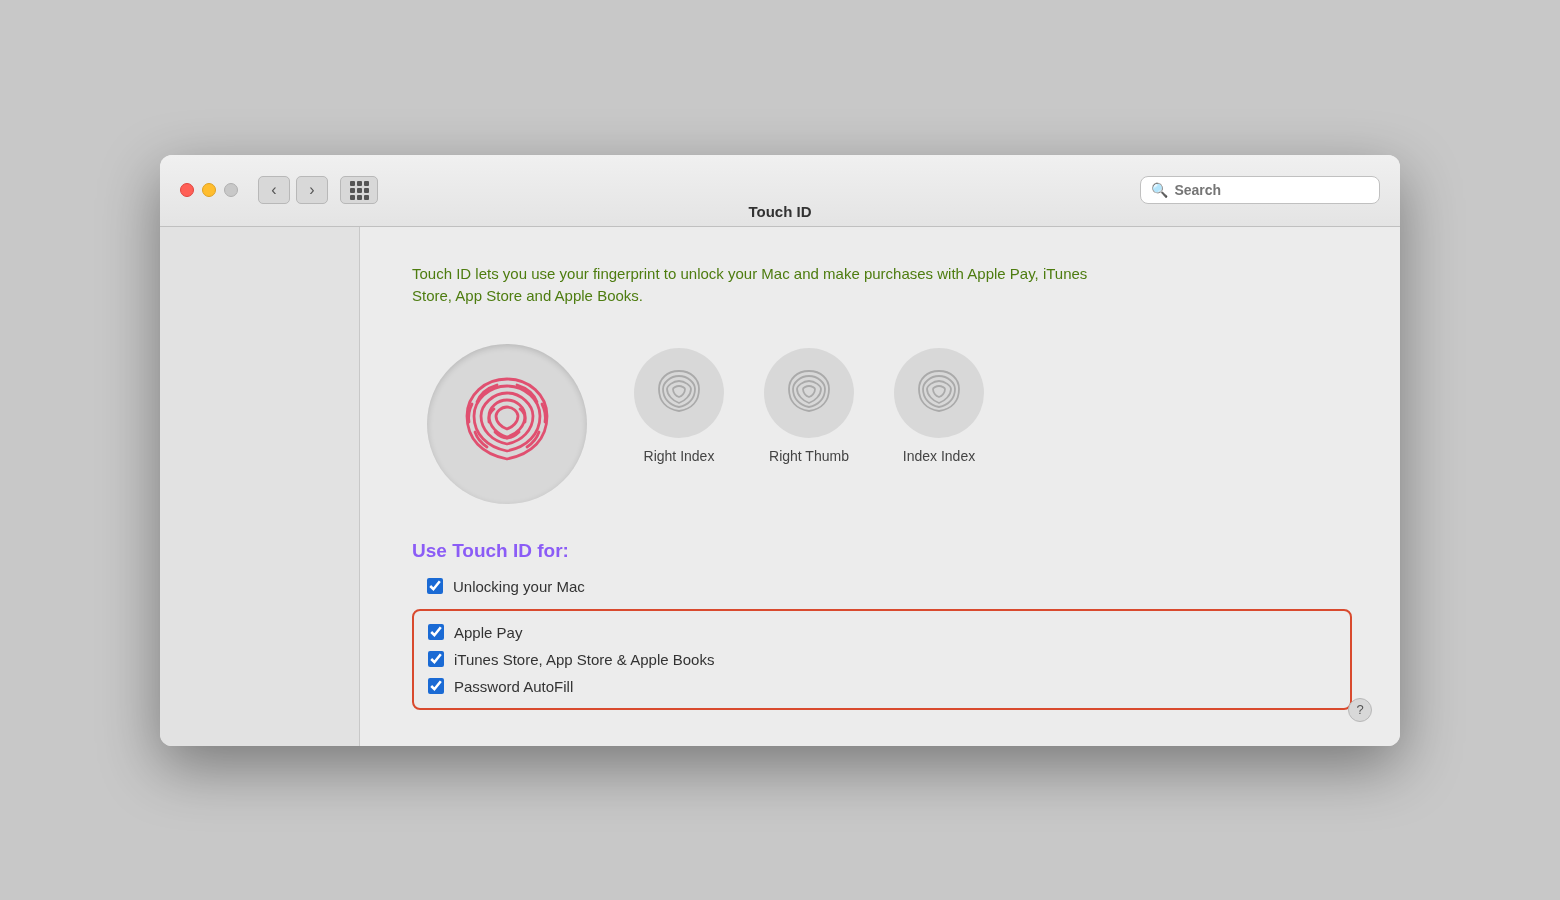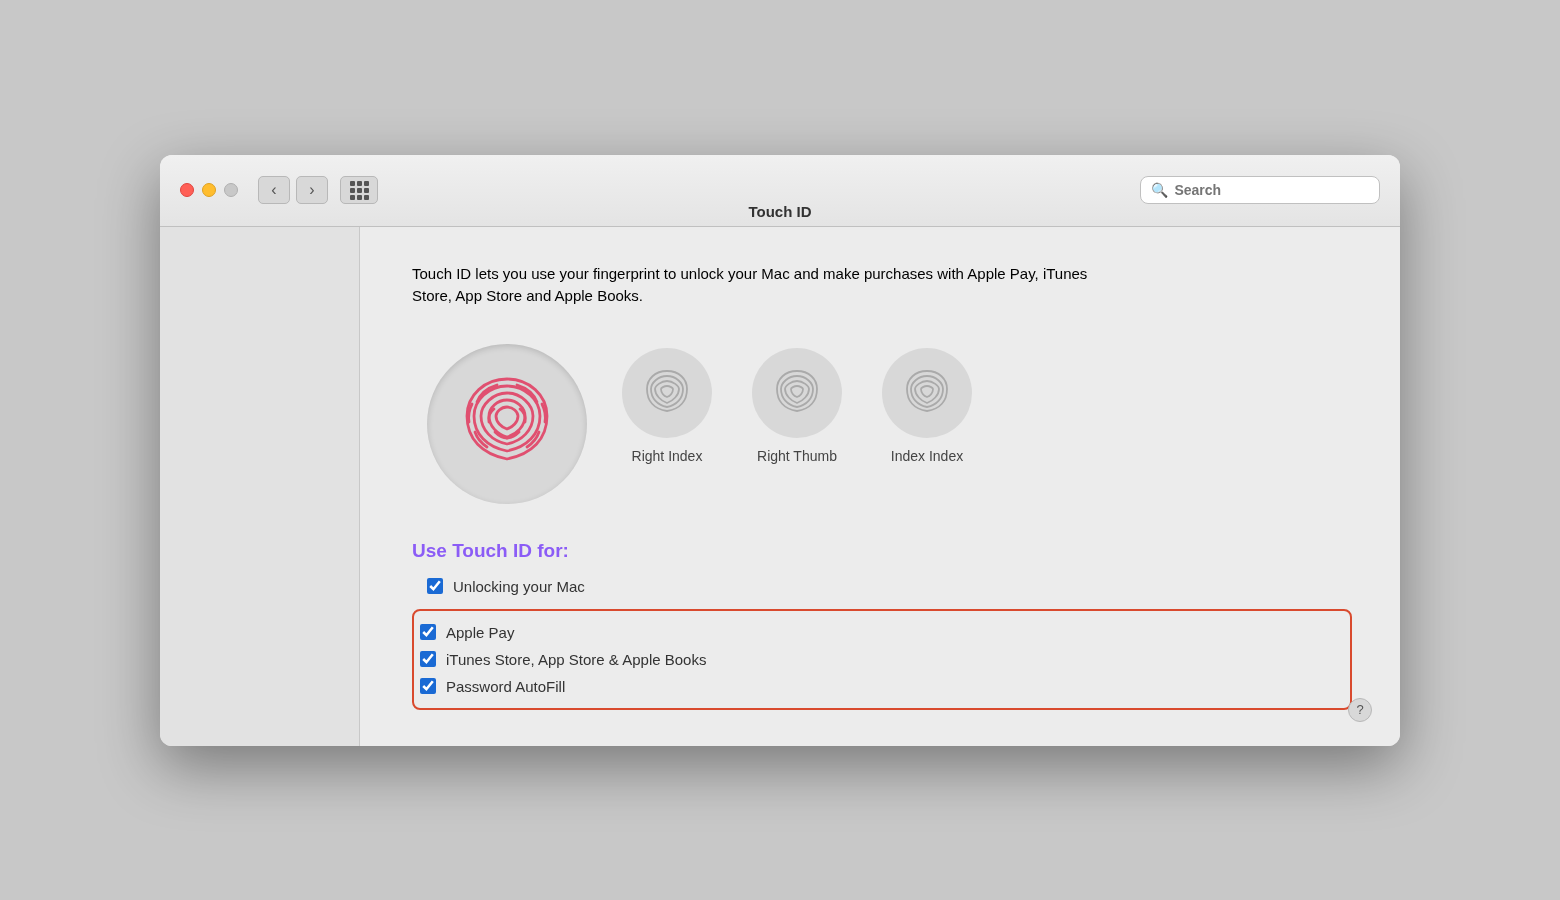--- a/index.html
+++ b/index.html
@@ -139,31 +139,31 @@
     }
 
     .main-panel {
       flex: 1;
       padding: 36px 48px 36px 52px;
       background: #ececec;
     }
 
     .description-text {
       font-size: 15px;
-      color: #000000;
+      color: #4d7c0f;
       line-height: 1.5;
       max-width: 680px;
       margin-bottom: 36px;
     }
 
     
     .fingerprints-row {
       display: flex;
       align-items: flex-start;
-      gap: 0;
+      gap: 12px;
       margin-bottom: 36px;
       text-align: center;
     }
 
     
     .big-fingerprint-container {
       width: 190px;
       display: flex;
       align-items: center;
       justify-content: center;
@@ -240,21 +240,21 @@
     .checkbox-item input[type="checkbox"] {
       width: 16px;
       height: 16px;
       accent-color: #1a6ad4;
       cursor: pointer;
     }
 
     .highlighted-box {
       border: 2px solid #d94a2e;
       border-radius: 8px;
-      padding: 8px 6px;
+      padding: 8px 14px;
       margin-top: 10px;
       background: transparent;
     }
 
     .highlighted-box .checkbox-item {
       padding: 5px 0;
     }
 
     .help-btn {
       position: absolute;

